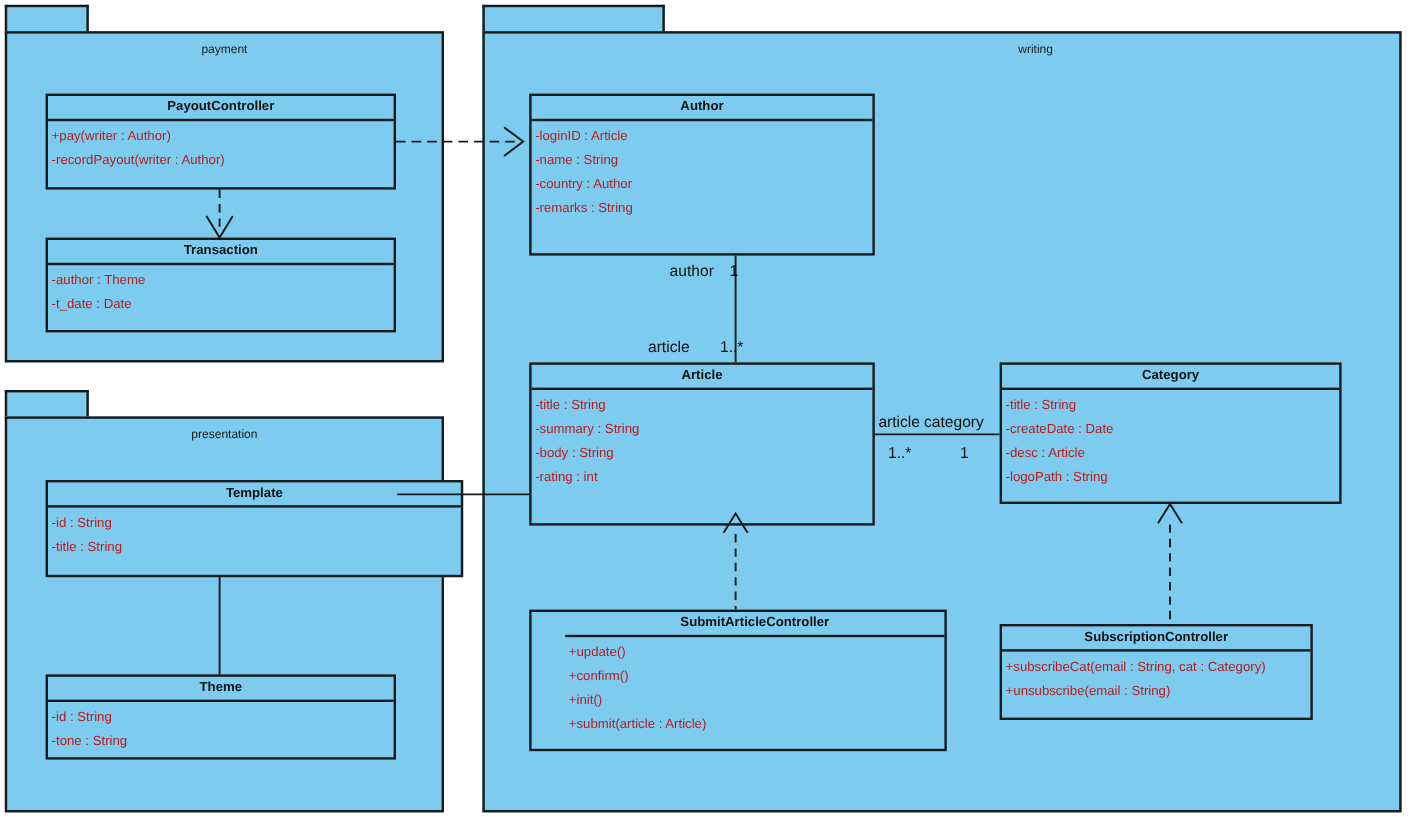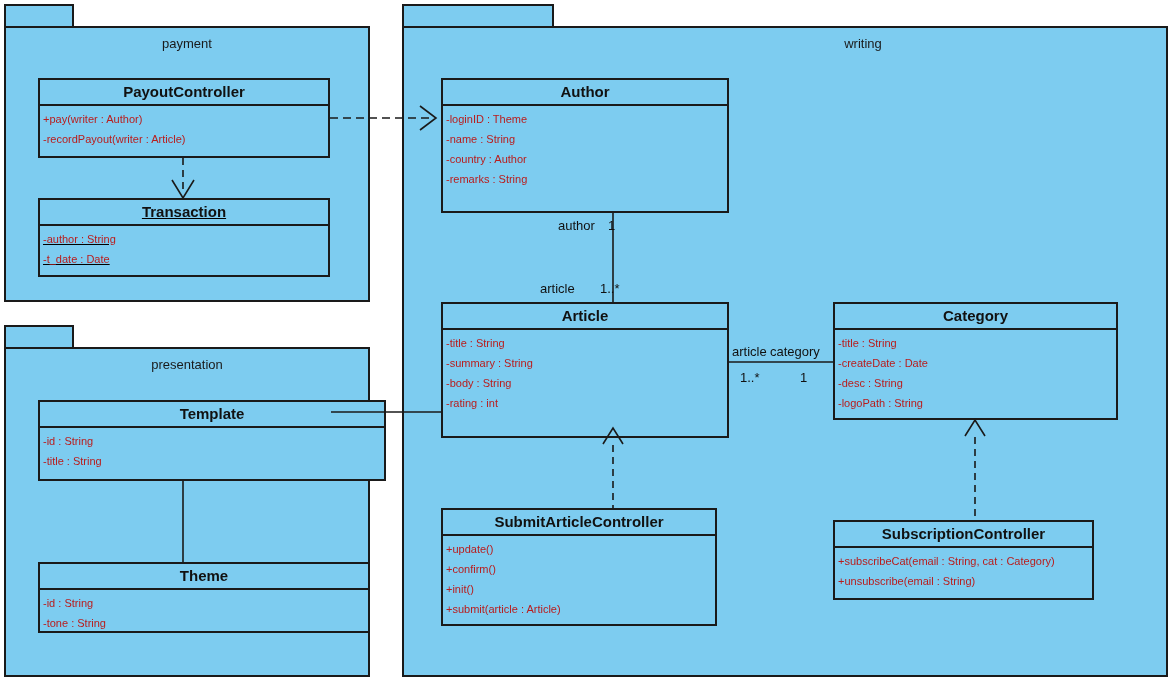--- a/index.html
+++ b/index.html
@@ -36,39 +36,39 @@
     left: 0;
     box-sizing: border-box;
     background: #7dccf0;
     border: 2px solid #1a1a1a;
   }
   .pkg-name {
     position: absolute;
     left: 0;
     width: 100%;
     text-align: center;
-    font-size: 13px;
+    font-size: 10px;
     color: #1a1a1a;
     white-space: nowrap;
   }
 
   
   .uml-class {
     position: absolute;
     box-sizing: border-box;
     background: #7dccf0;
     border: 2px solid #1a1a1a;
     z-index: 5;
   }
   .uml-class .cls-name {
     box-sizing: border-box;
     width: 100%;
     text-align: center;
     font-weight: bold;
-    font-size: 15px;
+    font-size: 11px;
     color: #111111;
     padding: 3px 4px 4px 4px;
     border-bottom: 2px solid #1a1a1a;
     white-space: nowrap;
     overflow: hidden;
   }
   .uml-class .cls-members {
     padding: 3px 0 0 3px;
   }
   .uml-class .member {
@@ -151,52 +151,52 @@
 
   <div class="edge-label" style="left:732px; top:344px;">article</div>
   <div class="edge-label" style="left:770px; top:344px;">category</div>
   <div class="edge-label" style="left:740px; top:370px;">1..*</div>
   <div class="edge-label" style="left:800px; top:370px;">1</div>
 
   <div class="uml-class" style="left:38px; top:78px; width:292px; height:80px;">
     <div class="cls-name">PayoutController</div>
     <div class="cls-members">
       <div class="member">+pay(writer : Author)</div>
-      <div class="member">-recordPayout(writer : Article)</div>
-    </div>
-  </div>
-
-  <div class="uml-class" style="left:38px; top:198px; width:292px; height:79px;text-decoration:underline;">
+      <div class="member">-recordPayout(writer : Author)</div>
+    </div>
+  </div>
+
+  <div class="uml-class" style="left:38px; top:198px; width:292px; height:79px;">
     <div class="cls-name">Transaction</div>
     <div class="cls-members">
-      <div class="member">-author : String</div>
+      <div class="member">-author : Theme</div>
       <div class="member">-t_date : Date</div>
     </div>
   </div>
 
   <div class="uml-class" style="left:38px; top:400px; width:348px; height:81px;">
     <div class="cls-name">Template</div>
     <div class="cls-members">
       <div class="member">-id : String</div>
       <div class="member">-title : String</div>
     </div>
   </div>
 
-  <div class="uml-class" style="left:38px; top:562px; width:332px; height:71px;">
+  <div class="uml-class" style="left:38px; top:562px; width:292px; height:71px;">
     <div class="cls-name">Theme</div>
     <div class="cls-members">
       <div class="member">-id : String</div>
       <div class="member">-tone : String</div>
     </div>
   </div>
 
   <div class="uml-class" style="left:441px; top:78px; width:288px; height:135px;">
     <div class="cls-name">Author</div>
     <div class="cls-members">
-      <div class="member">-loginID : Theme</div>
+      <div class="member">-loginID : Article</div>
       <div class="member">-name : String</div>
       <div class="member">-country : Author</div>
       <div class="member">-remarks : String</div>
     </div>
   </div>
 
   <div class="uml-class" style="left:441px; top:302px; width:288px; height:136px;">
     <div class="cls-name">Article</div>
     <div class="cls-members">
       <div class="member">-title : String</div>
@@ -204,26 +204,26 @@
       <div class="member">-body : String</div>
       <div class="member">-rating : int</div>
     </div>
   </div>
 
   <div class="uml-class" style="left:833px; top:302px; width:285px; height:118px;">
     <div class="cls-name">Category</div>
     <div class="cls-members">
       <div class="member">-title : String</div>
       <div class="member">-createDate : Date</div>
-      <div class="member">-desc : String</div>
+      <div class="member">-desc : Article</div>
       <div class="member">-logoPath : String</div>
     </div>
   </div>
 
-  <div class="uml-class" style="left:441px; top:508px; width:276px; height:118px;">
+  <div class="uml-class" style="left:441px; top:508px; width:348px; height:118px;padding-left:28px;">
     <div class="cls-name">SubmitArticleController</div>
     <div class="cls-members">
       <div class="member">+update()</div>
       <div class="member">+confirm()</div>
       <div class="member">+init()</div>
       <div class="member">+submit(article : Article)</div>
     </div>
   </div>
 
   <div class="uml-class" style="left:833px; top:520px; width:261px; height:80px;">

